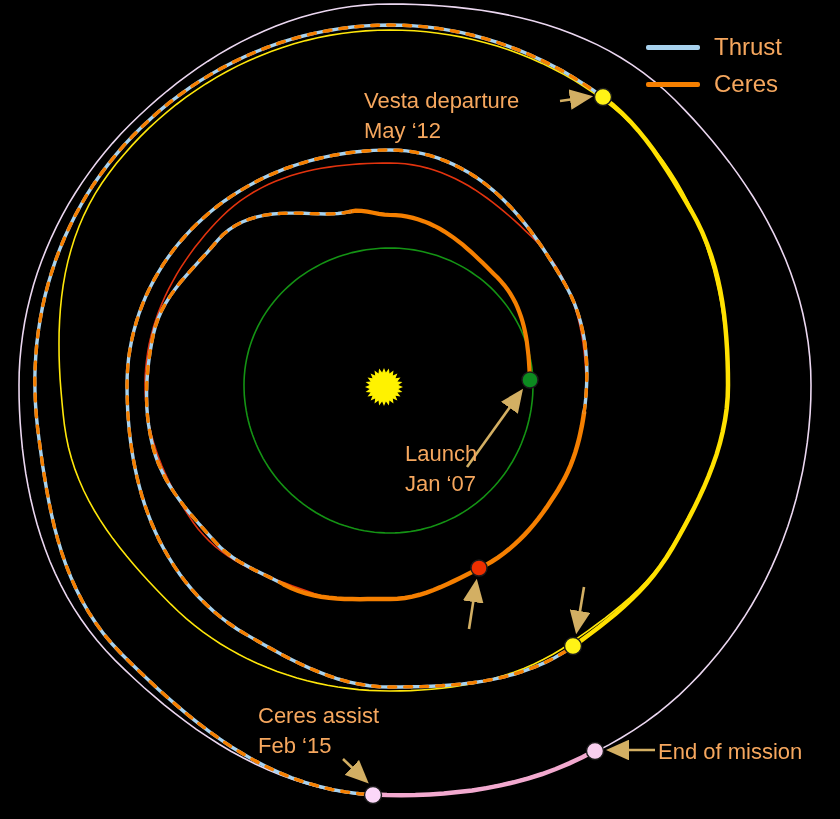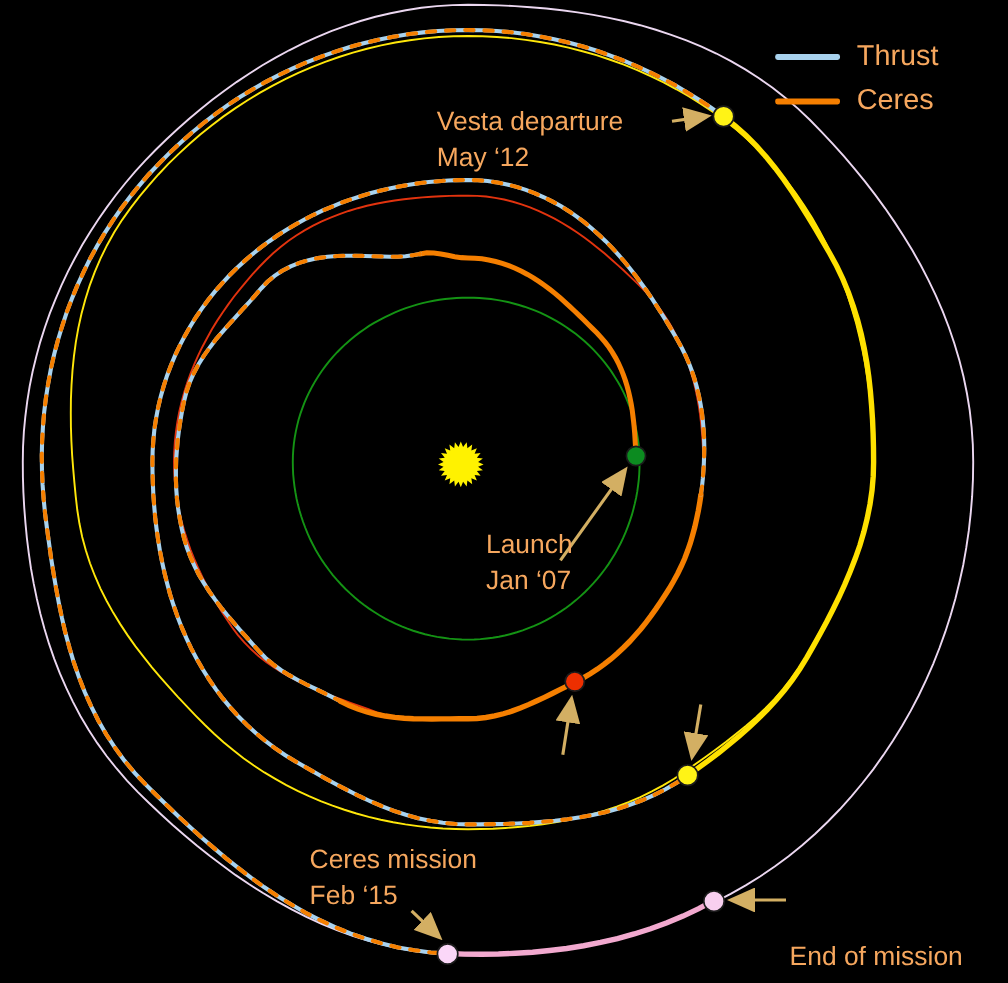--- a/index.html
+++ b/index.html
@@ -59,25 +59,25 @@
   </div>
 
   <div class="label" style="left:405px;top:423px;margin-top:16px;">
     <div>Launch</div>
     <div>Jan ‘07</div>
   </div>
 
 
 
   <div class="label" style="left:258px;top:701px;">
-    <div>Ceres mission</div>
+    <div>Ceres assist</div>
     <div>Feb ‘15</div>
   </div>
 
-  <div class="label" style="left:658px;top:737px;margin-top:45px;">
+  <div class="label" style="left:658px;top:737px;">
     <div>End of mission</div>
   </div>
 
   <div class="legend">
     <div class="legend-row">
       <div class="swatch" id="swatch-thrust" style="background: rgb(168, 210, 238);"></div>
       <span class="legend-text">Thrust</span>
     </div>
     <div class="legend-row">
       <div class="swatch" id="swatch-coast" style="background: rgb(245, 127, 0);"></div>

